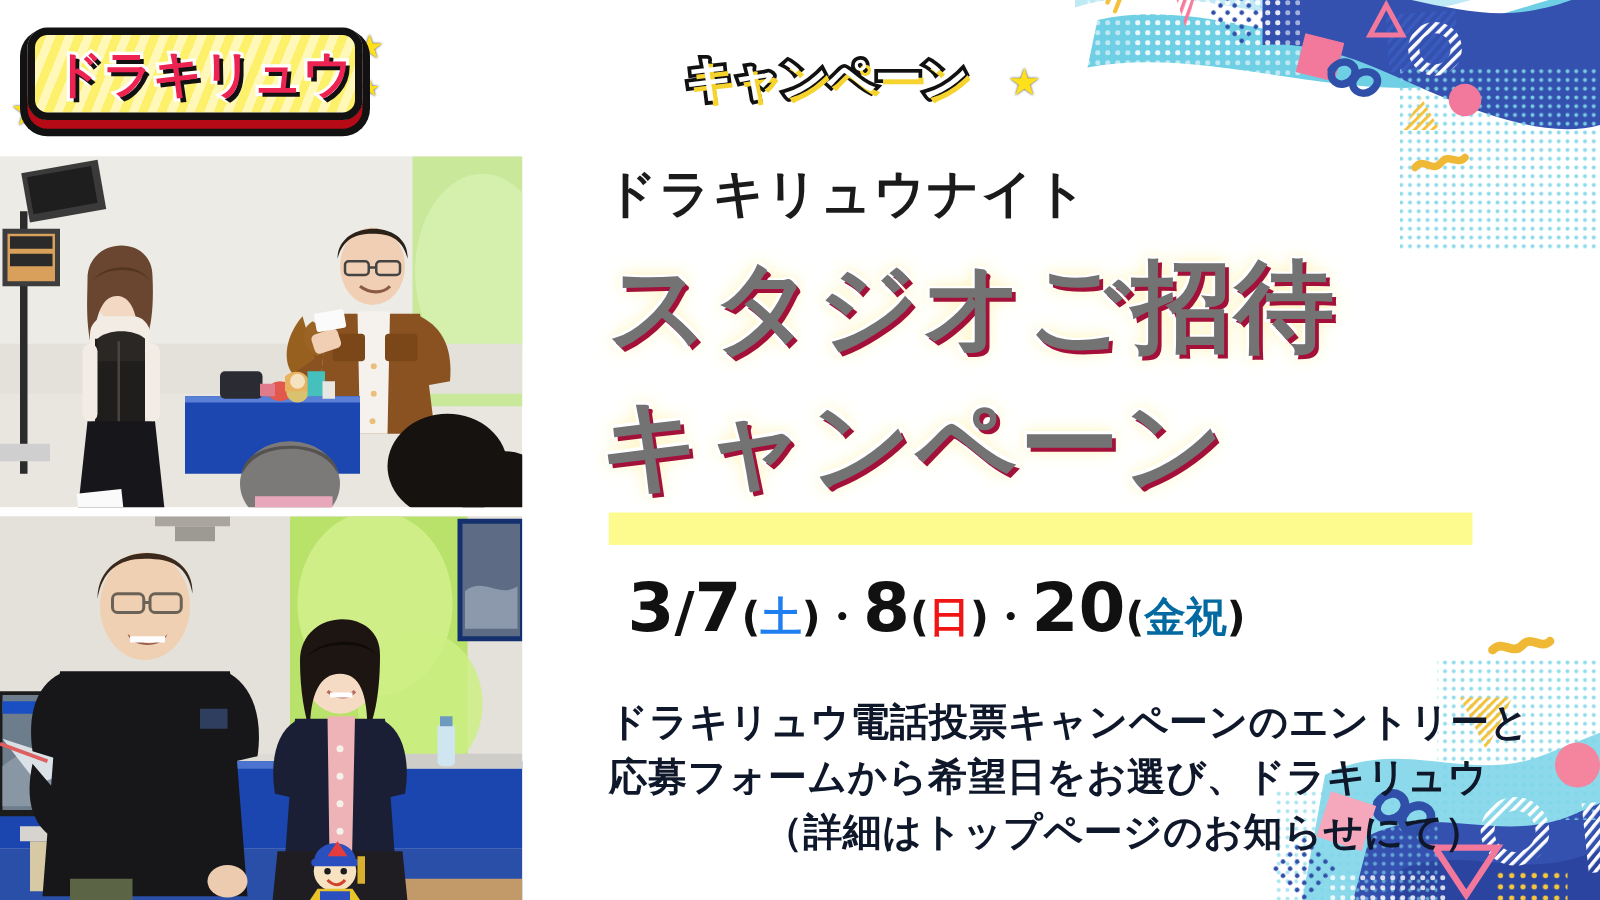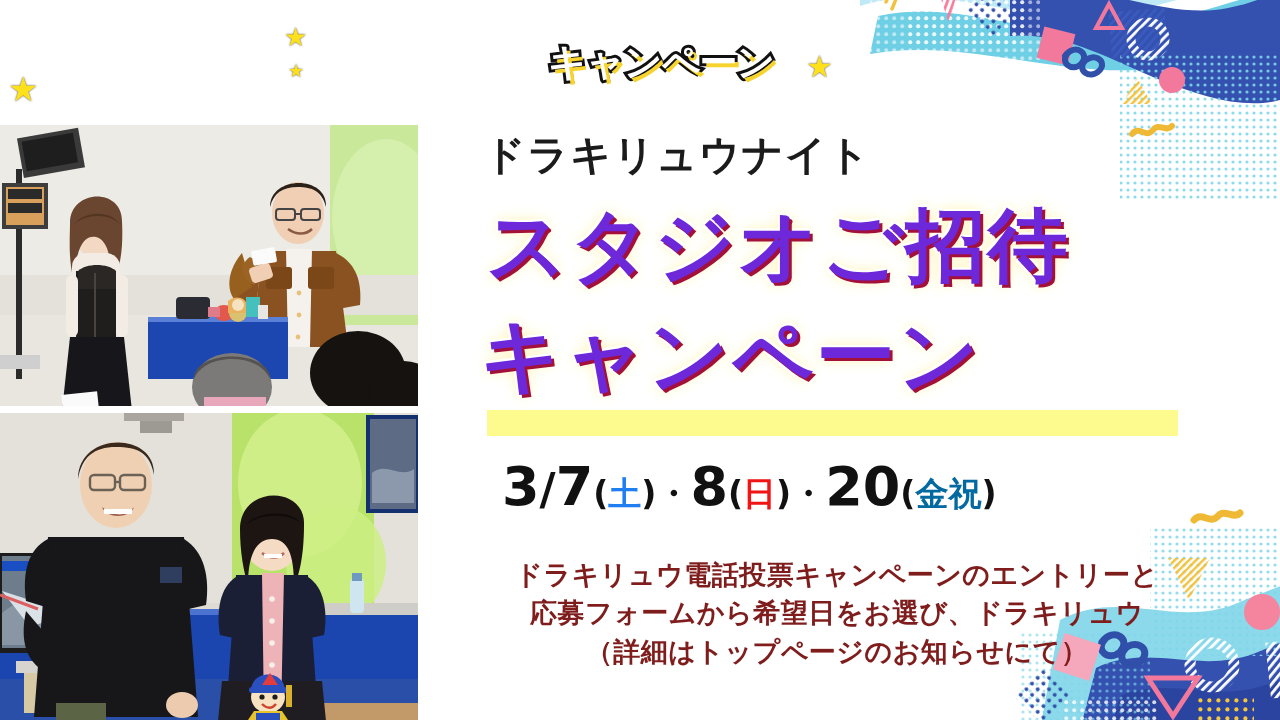--- a/index.html
+++ b/index.html
@@ -58,21 +58,21 @@
 
   
   .rightcol { position:absolute; left:418px; top:110px; width:862px; }
   .kicker {
     position:absolute; left:66px; top:18px;
     font-size:41px; font-weight:bold; color:#1b1b1b; letter-spacing:1px;
     font-family:"DejaVu Sans","Liberation Sans",sans-serif;
     text-align:right;
   }
   .big {
-    position:absolute; font-weight:bold; color:#6d28d9;
+    position:absolute; font-weight:bold; color:#737373;
     font-size:80px; letter-spacing:2px; white-space:nowrap;
     font-family:"DejaVu Sans","Liberation Sans",sans-serif;
     text-shadow:
       3px 3px 0 #a3103a,
       -2px -2px 0 #fff, 2px -2px 0 #fff, -2px 2px 0 #fff,
       0 0 9px #fff6c9, 0 0 16px #fff3b0;
   }
   .big1 { left:68px; top:83px; }
   .big2 { left:62px; top:193px; }
 
@@ -86,22 +86,22 @@
   .d-num { font-size:54px; }
   .d-num2 { font-size:44px; }
   .d-paren { font-size:33px; }
   .d-sat { color:#1f7ef0; font-size:33px; }
   .d-sun { color:#f01414; font-size:33px; }
   .d-hol { color:#0369a1; font-size:33px; }
   .d-dot { font-size:34px; }
 
   .desc {
     position:absolute; left:487px; top:556px; width:700px;
-    text-align:center; color:#7f1d1d; font-weight:bold;
-    font-size:27px; line-height:1.42; letter-spacing:0.5px;
+    text-align:right; color:#0f172a; font-weight:bold;
+    font-size:31px; line-height:1.42; letter-spacing:0.5px;
     font-family:"DejaVu Sans","Liberation Sans",sans-serif;
   }
   .desc div { white-space:nowrap; }
 </style>
 </head>
 <body>
 
 <div id="stage">
 
   <div class="decor">
@@ -176,20 +176,23 @@
       <rect x="60" y="200" width="100" height="34" fill="url(#dotWh)" opacity="0.8"></rect>
     </svg>
   </div>
 
   <div class="logo-band">
     <div class="star" style="left:8px; top:72px; font-size:34px;">★</div>
     <div class="star" style="left:284px; top:24px; font-size:26px;">★</div>
     <div class="star" style="left:288px; top:62px; font-size:18px;">★</div>
     <div class="star" style="left:806px; top:52px; font-size:30px;">★</div>
 
+    <div class="logo-badge">
+      <div class="logo-badge-txt">ドラキリュウ</div>
+    </div>
 
     <div class="logo-word logo-white">キャンペーン</div>
   </div>
 
   <div class="photo photo-top">
     <svg width="418" height="281" viewBox="0 0 418 281">
       <rect width="418" height="281" fill="#e9e6e0"></rect>
       <rect x="0" y="0" width="418" height="150" fill="#ecebe6"></rect>
       <rect x="330" y="0" width="88" height="200" fill="#c9e89a"></rect>
       <ellipse cx="386" cy="92" rx="54" ry="78" fill="#d8f0b0" opacity="0.8"></ellipse>

